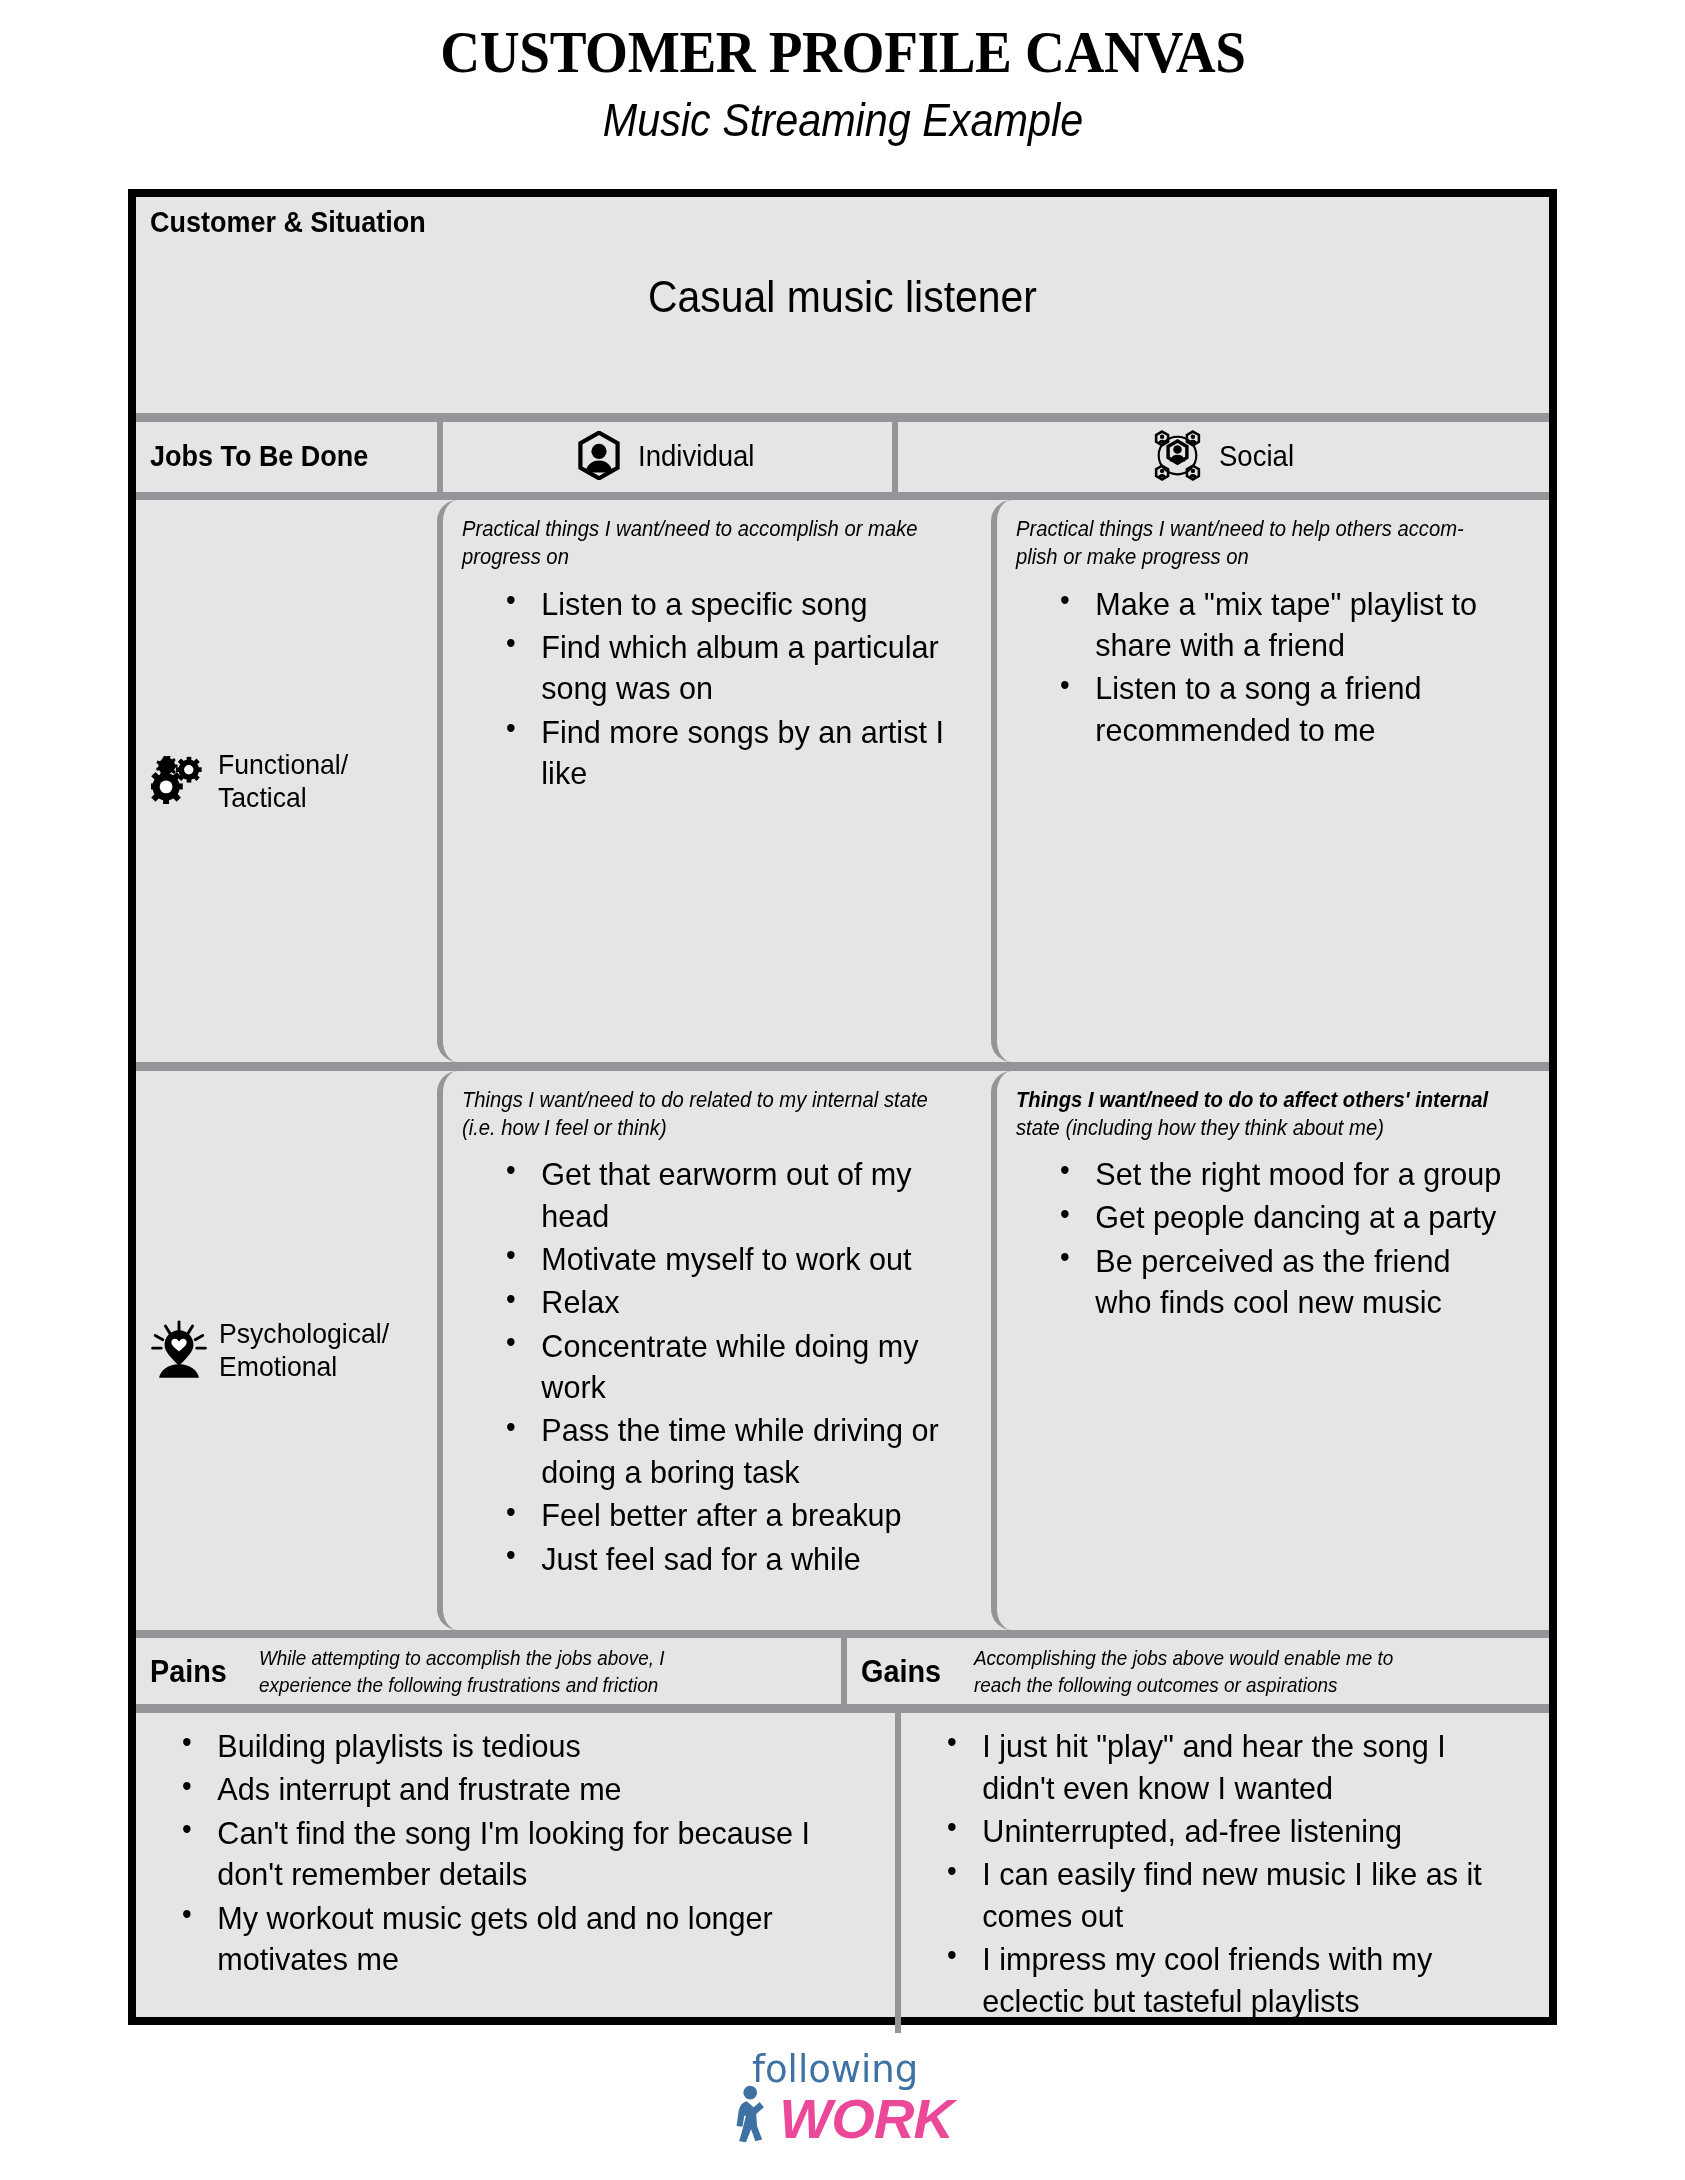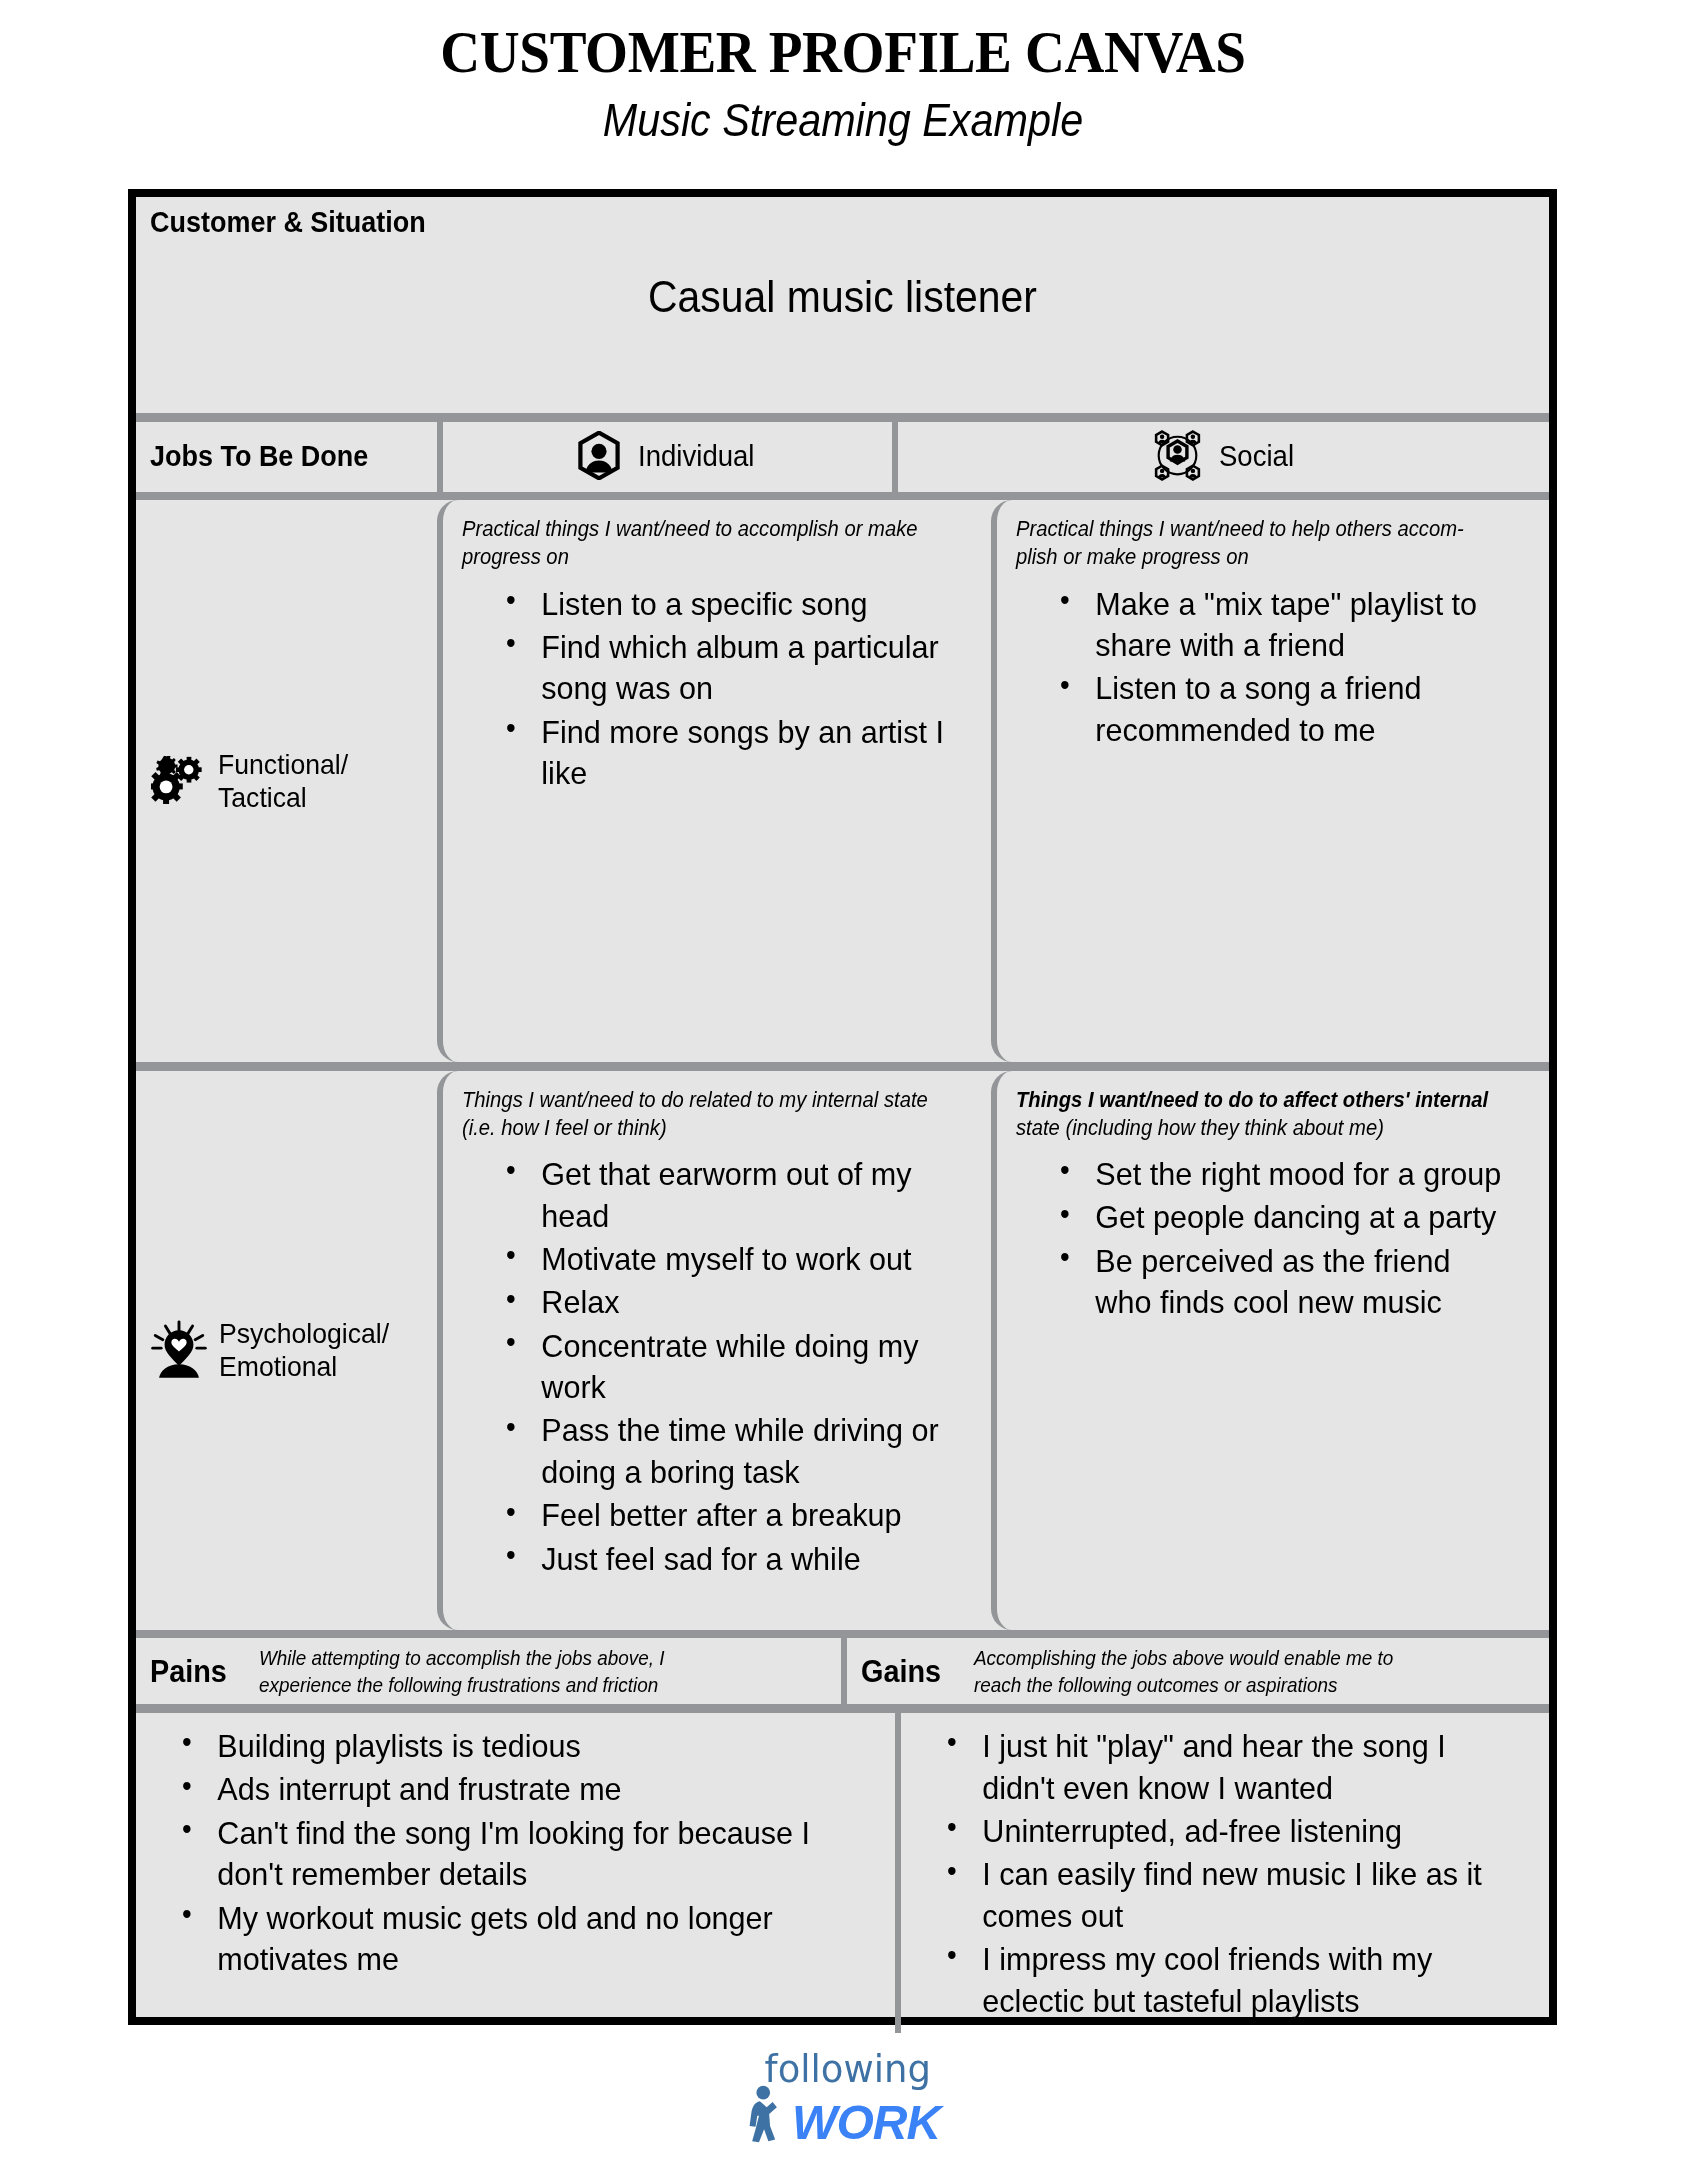--- a/index.html
+++ b/index.html
@@ -248,22 +248,22 @@
   }
   .logo-bottom {
     display: flex;
     align-items: flex-end;
     margin-top: -3.4px;
   }
   .logo-word {
     font-family: "Liberation Sans", sans-serif;
     font-weight: bold;
     font-style: italic;
-    font-size: 48px;
-    color: #3b82f6;
+    font-size: 56px;
+    color: #ec4899;
     letter-spacing: -0.9px;
     margin-left: 3.4px;
     line-height: 0.95;
   }
 </style>
 </head>
 <body>
 
 <div class="page">
 

